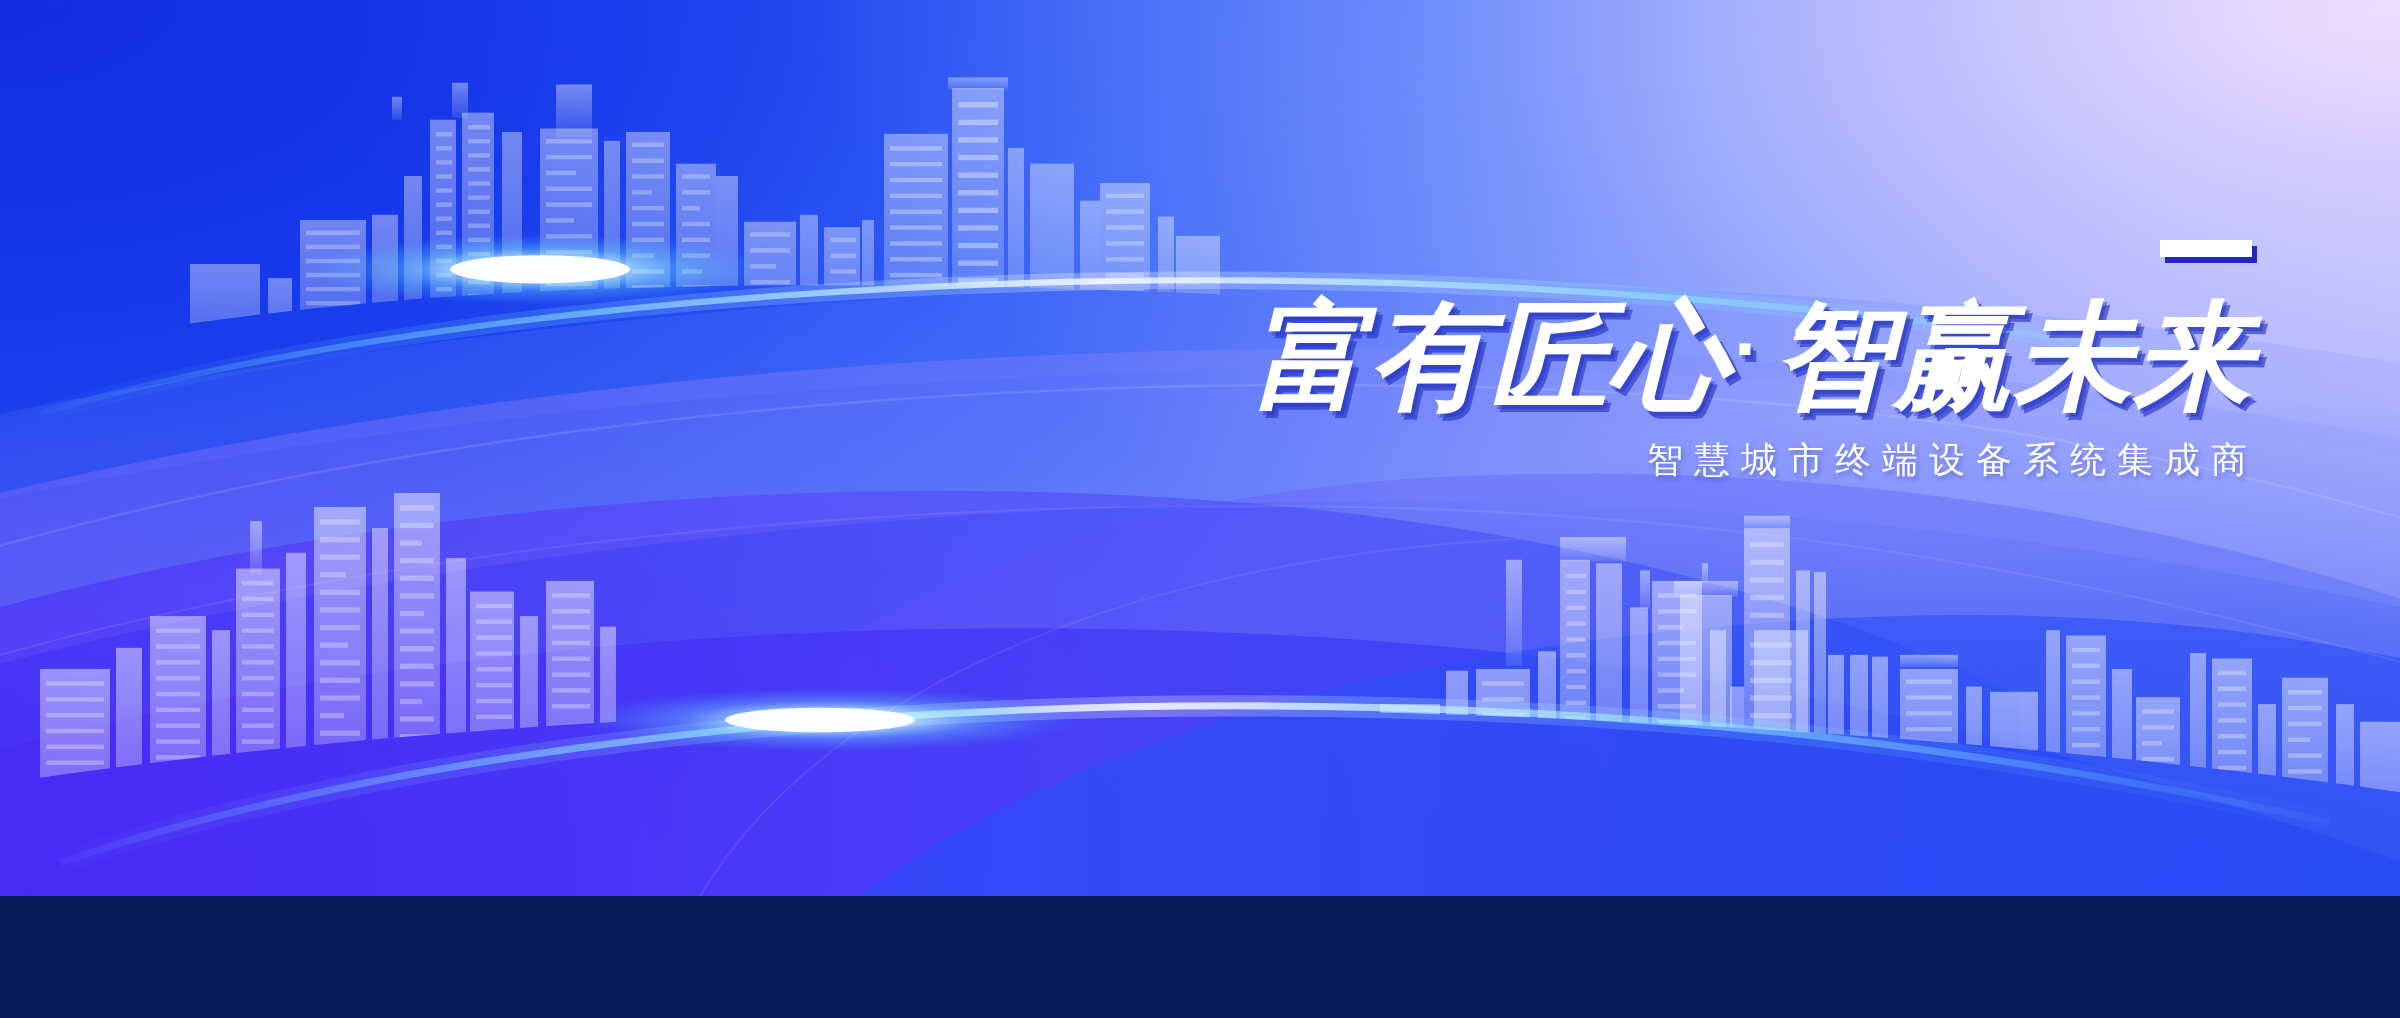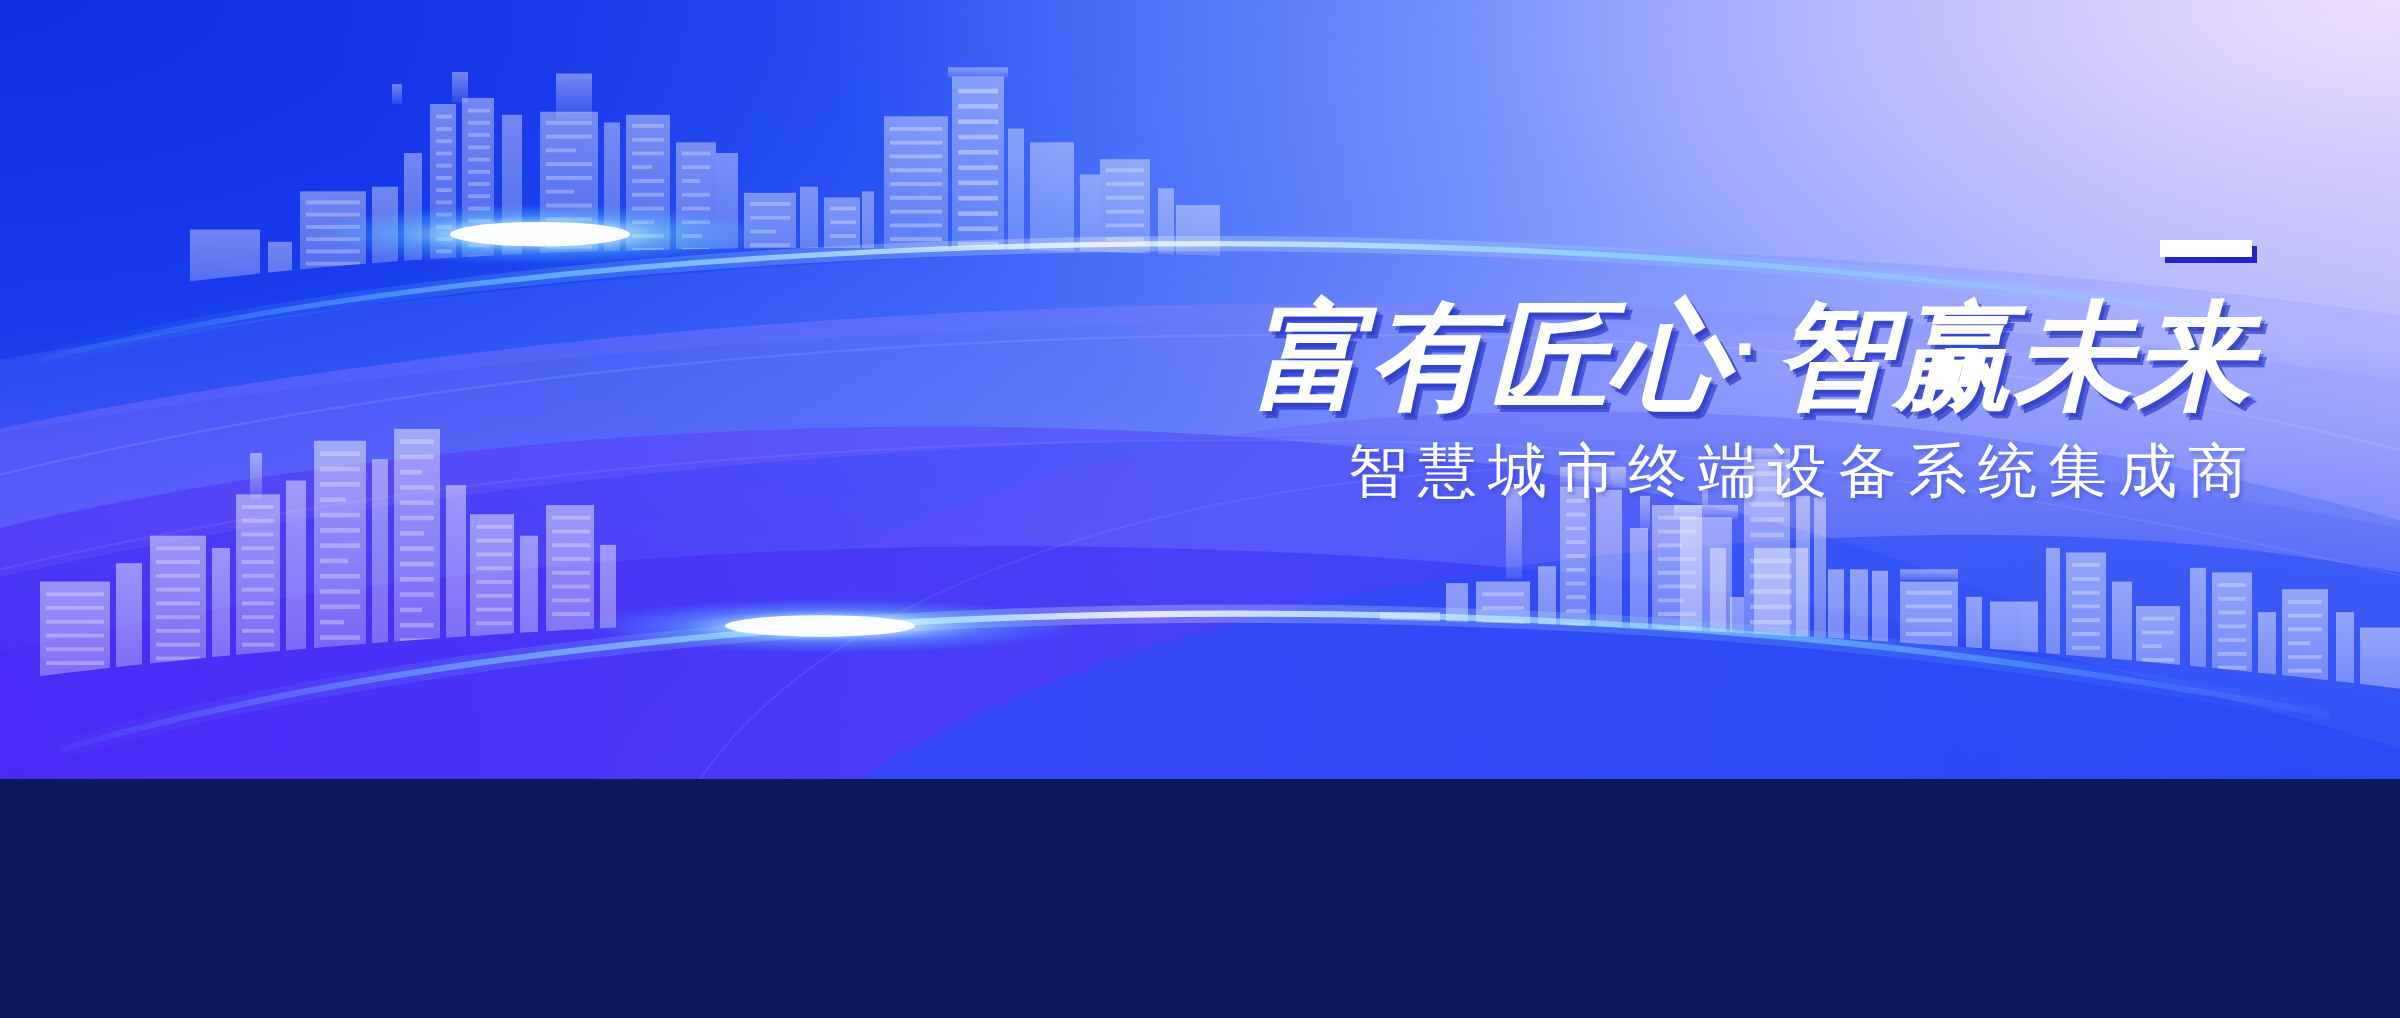--- a/index.html
+++ b/index.html
@@ -2,21 +2,21 @@
 <html><head>
 <meta charset="utf-8">
 <title>Banner</title>
 <style>
   html,body{margin:0;padding:0;background:#0b1b5a;}
   *{box-sizing:border-box;}
 
   .stage{
     position:relative;
     width:2400px;
-    height:779px;
+    height:896px;
     overflow:hidden;
     font-family:"Liberation Sans","DejaVu Sans",sans-serif;
     background:#2a4bf5;
     padding-left:28px;
   }
 
   
   .bg-base{
     position:absolute; inset:0;
     background:
@@ -71,21 +71,21 @@
   }
   .headline .dot{
     font-style:normal;
     font-size:78px;
     vertical-align:22px;
     letter-spacing:10px;
     padding:0 4px;
   }
   .subline{
     margin:26px 0 16px 0;
-    font-size:59px;
+    font-size:36px;
     line-height:1.05;
     color:#ffffff;
     letter-spacing:11px;
     white-space:nowrap;
     font-weight:normal;
     padding-right:0px;
     text-shadow:2px 3px 4px rgba(40,55,180,0.40);
   }
 
   .company{

